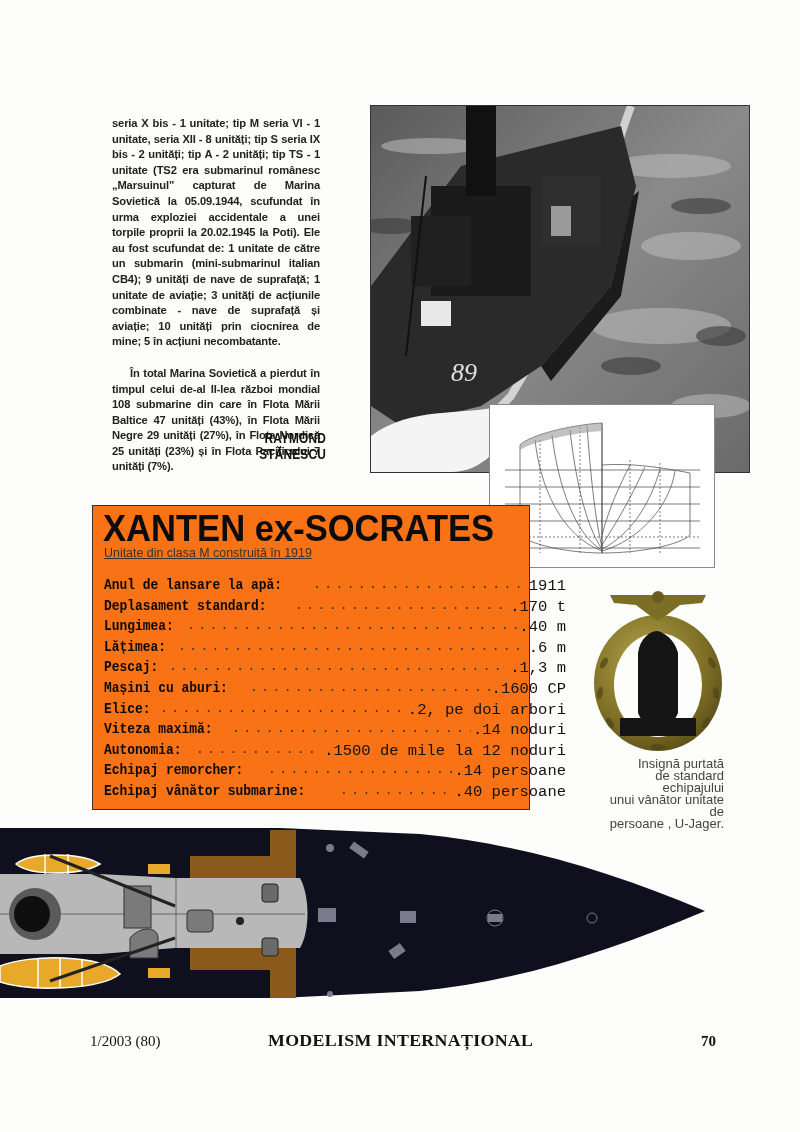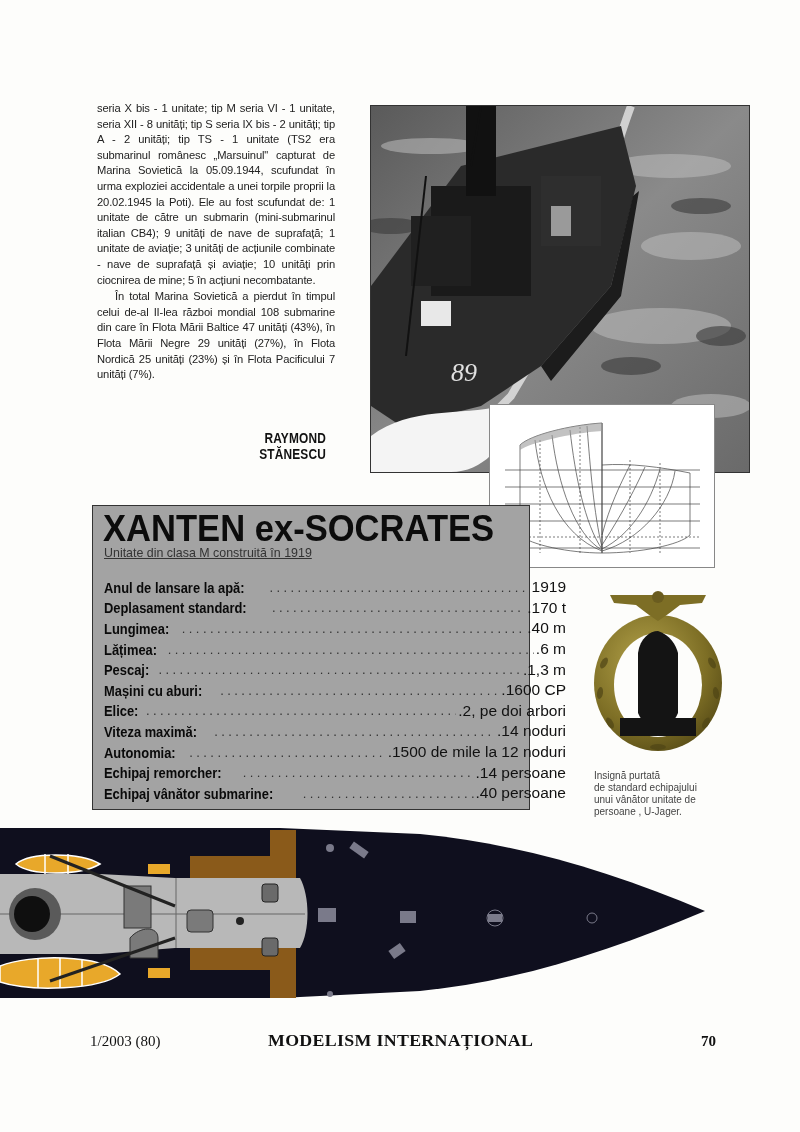--- a/index.html
+++ b/index.html
@@ -5,70 +5,70 @@
   html, body { margin: 0; padding: 0; }
   body {
     width: 800px; height: 1132px; background: #fdfdfb; position: relative; overflow: hidden;
     font-family: "Liberation Sans", sans-serif; color: #1a1a1a;
   }
   .col-text {
     position: absolute; left: 96px; top: 100px; width: 240px;
     font-family: "Liberation Sans", sans-serif; font-size: 11.2px; line-height: 15.6px;
     text-align: justify; color: #222; letter-spacing: -0.15px;
   }
-  .col-text p { margin: 1px; }
+  .col-text p { margin: 16px; font-weight: bold; }
   .col-text p.indent { text-indent: 18px; }
   .author {
     position: absolute; left: 176px; top: 430px; width: 150px; text-align: right;
     font-family: "Liberation Sans", sans-serif; font-weight: bold; font-size: 14px;
     letter-spacing: 0.2px; color: #111; transform: scaleX(0.85); transform-origin: right;
   }
   .photo {
     position: absolute; left: 350px; top: 105px; width: 378px; height: 366px;
     background: #4a4a4a; overflow: hidden; border: 1px solid #333; margin-left: 20px;
   }
   .photo svg { display: block; }
   .hull-diagram {
     position: absolute; left: 489px; top: 404px; width: 226px; height: 164px;
     background: #fff; border: 1px solid #888; box-sizing: border-box;
   }
   .spec-box {
     position: absolute; left: 92px; top: 505px; width: 438px; height: 305px;
-    background: #a3a3a3; border: 1.5px solid #333; box-sizing: border-box;
+    background: #f97316; border: 1.5px solid #333; box-sizing: border-box;
   }
   .spec-title {
     position: absolute; left: 10px; top: 2px;
     font-family: "Liberation Sans", sans-serif; font-weight: bold; font-size: 36px;
     letter-spacing: 0px; color: #0c0c0c; transform: scaleX(0.96); transform-origin: left;
     white-space: nowrap;
   }
   .spec-subtitle {
     position: absolute; left: 11px; top: 39px;
     font-size: 13.5px; text-decoration: underline; color: #333; white-space: nowrap;
     transform: scaleX(0.92); transform-origin: left;
   }
   .spec-rows { position: absolute; left: 11px; top: 71px; width: 462px; }
   .spec-row {
-    display: flex; align-items: center; height: 20.6px; font-size: 15px; white-space: nowrap;
+    display: flex; align-items: flex-start; height: 20.6px; font-size: 15px; white-space: nowrap; font-family: Liberation Mono, monospace;
   }
   .spec-label {
     font-weight: bold; color: #0a0a0a; transform: scaleX(0.86); transform-origin: left;
     display: inline-block; flex-shrink: 0;
   }
   .spec-dots {
     flex: 1; overflow: hidden; color: #333; letter-spacing: 3.4px; margin: 0 2px;
     font-size: 13px;
   }
   .spec-value { color: #111; flex-shrink: 0; font-size: 15.5px; }
   .insignia {
     position: absolute; left: 590px; top: 583px; width: 136px; height: 170px;
   }
   .caption {
-    position: absolute; left: 594px; top: 758px; width: 130px; 
-    font-size: 10px; line-height: 12px; color: #444; margin-top: 12px;
+    position: absolute; left: 594px; top: 758px; width: 130px; text-align: right;
+    font-size: 13px; line-height: 12px; color: #444;
   }
   .ship-plan {
     position: absolute; left: 0; top: 826px; width: 710px; height: 175px;
   }
   .footer-left {
     position: absolute; left: 90px; top: 1033px; font-family: "Liberation Serif", serif;
     font-weight: normal; font-size: 15px; color: #111;
   }
   .footer-center {
     position: absolute; left: 268px; top: 1031px; font-family: "Liberation Serif", serif;
@@ -164,21 +164,21 @@
   </svg>
 </div>
 
 <div class="spec-box">
   <div class="spec-title">XANTEN ex-SOCRATES</div>
   <div class="spec-subtitle">Unitate din clasa M construită în 1919</div>
   <div class="spec-rows">
     <div class="spec-row">
       <span class="spec-label">Anul de lansare la apă:</span>
       <span class="spec-dots">........................................................................</span>
-      <span class="spec-value">1919</span>
+      <span class="spec-value">1911</span>
     </div>
     <div class="spec-row">
       <span class="spec-label">Deplasament standard:</span>
       <span class="spec-dots">........................................................................</span>
       <span class="spec-value">.170 t</span>
     </div>
     <div class="spec-row">
       <span class="spec-label">Lungimea:</span>
       <span class="spec-dots">........................................................................</span>
       <span class="spec-value">.40 m</span>

